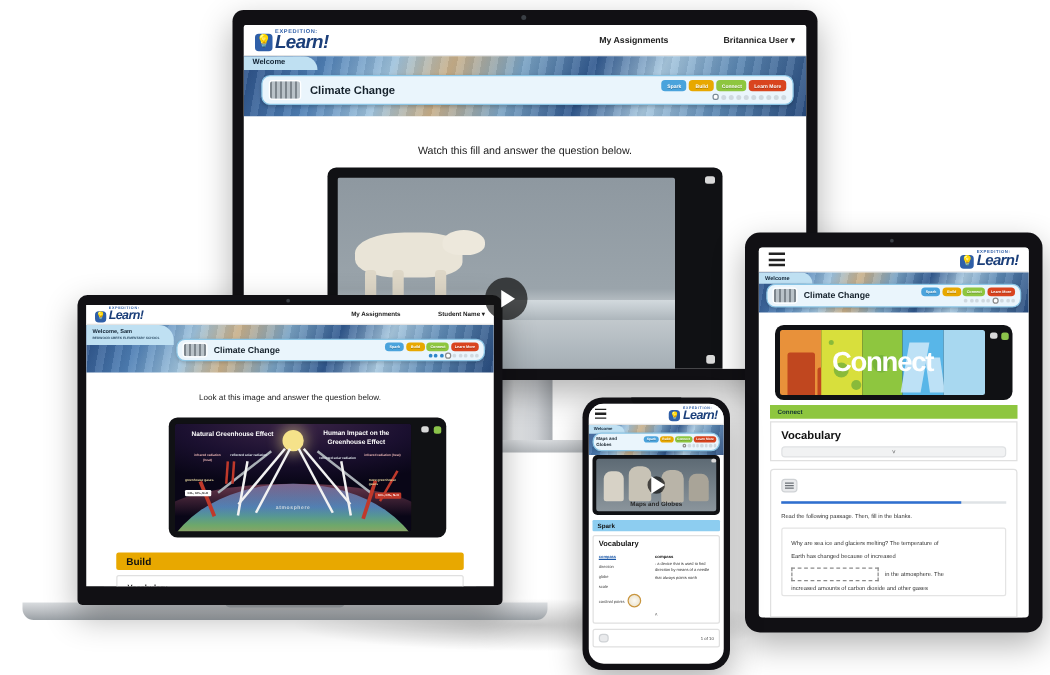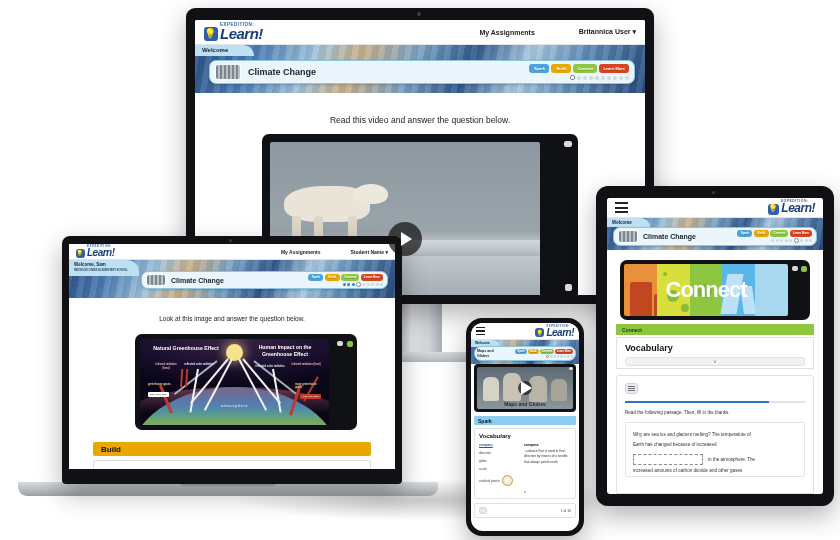--- a/index.html
+++ b/index.html
@@ -193,21 +193,21 @@
               <span class="dot" style="width:4px;height:4px;"></span>
               <span class="dot" style="width:4px;height:4px;"></span>
               <span class="dot" style="width:4px;height:4px;"></span>
               <span class="dot" style="width:4px;height:4px;"></span>
             </div>
           </div>
         </div>
       </div>
 
       <div style="position:absolute;left:28px;top:84px;right:28px;bottom:0;background:#fff;border-radius:6px 6px 0 0;">
-        <div class="prompt" style="text-align:center;font-size:8.5px;margin-top:11px;">Read this video and answer the question below.</div>
+        <div class="prompt" style="text-align:center;font-size:8.5px;margin-top:11px;">Watch this fill and answer the question below.</div>
 
         <div class="media" style="position:absolute;left:39px;right:39px;top:30px;bottom:-40px;">
           <div style="position:absolute;left:8px;top:8px;right:38px;bottom:0;overflow:hidden;border-radius:2px;">
             <div class="vid-bear">
               <div class="bear" style="left:14px;top:44px;width:86px;height:36px;"></div>
               <div class="bear-head" style="left:84px;top:42px;width:34px;height:20px;"></div>
               <div class="bear-leg" style="left:22px;top:74px;width:9px;height:26px;"></div>
               <div class="bear-leg" style="left:44px;top:74px;width:9px;height:26px;"></div>
               <div class="bear-leg" style="left:78px;top:74px;width:9px;height:24px;"></div>
               <div style="position:absolute;left:0;right:0;top:98px;height:16px;background:linear-gradient(#d6dde1,#aab3b9);opacity:.9;"></div>

